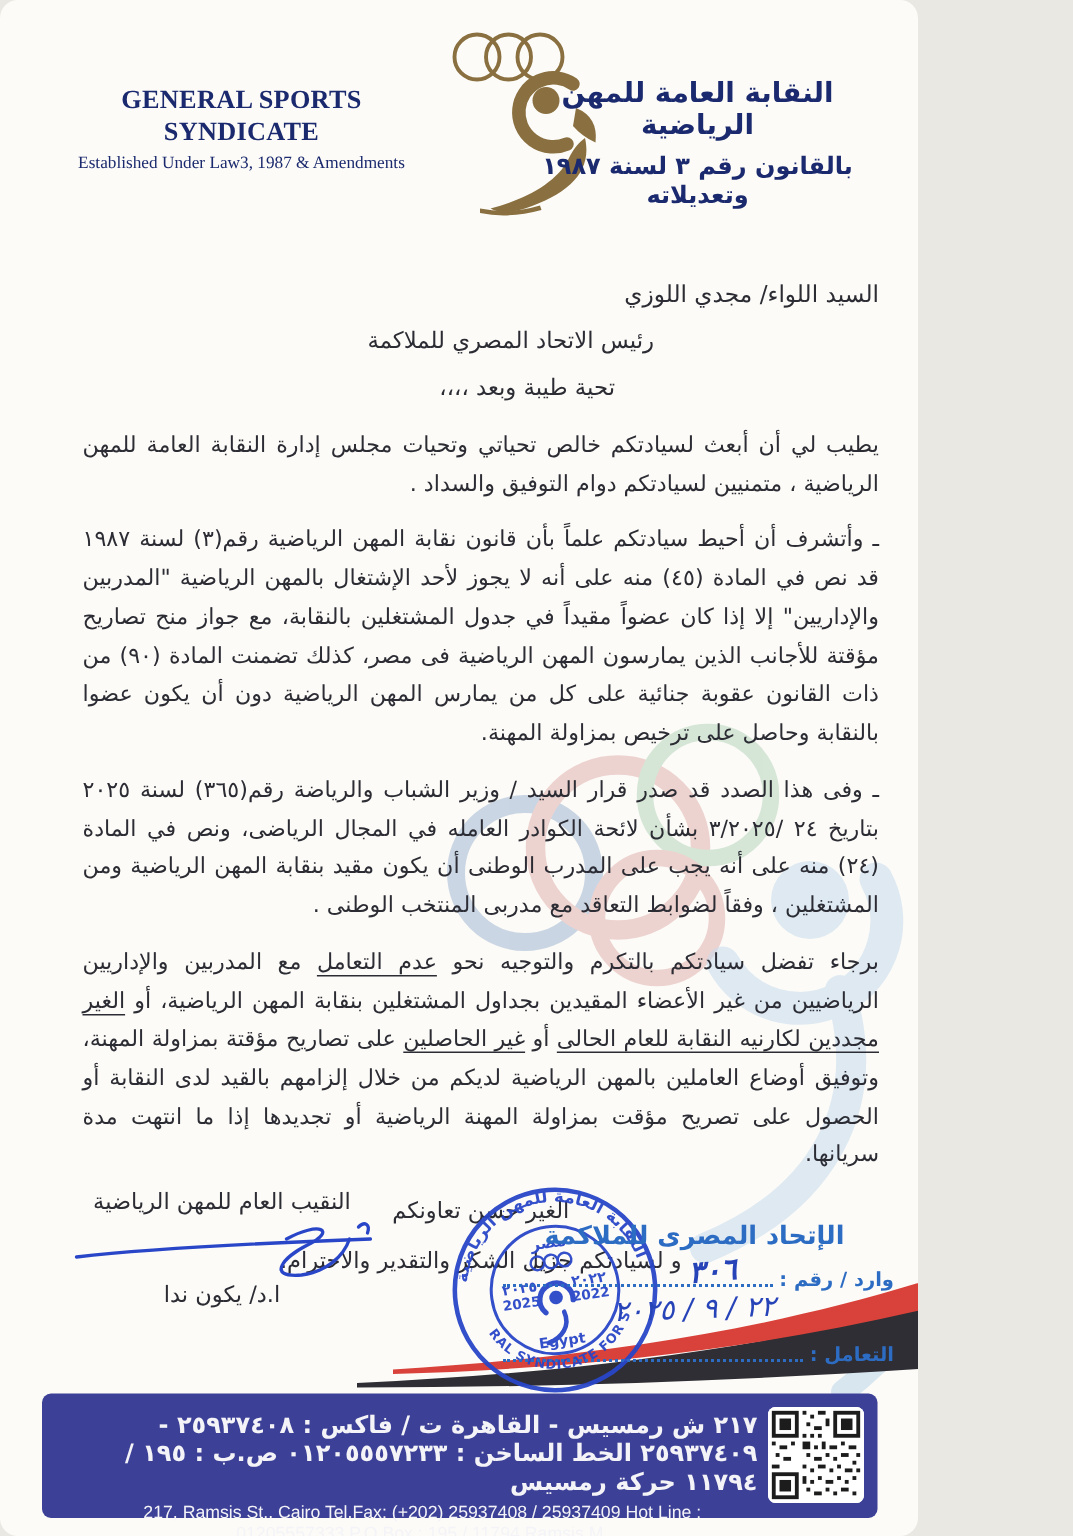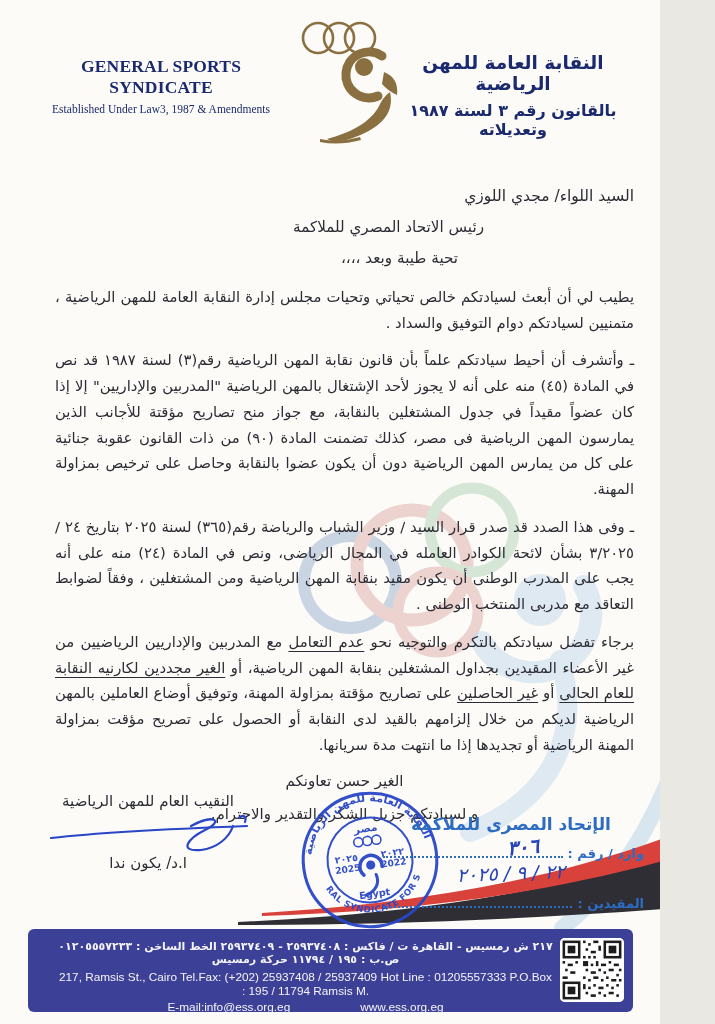--- a/index.html
+++ b/index.html
@@ -1,17 +1,17 @@
 <!DOCTYPE html>
 <html lang="ar"><head>
 <meta charset="utf-8">
 <style>
   html,body{margin:0;padding:0;background:#e9e8e3;}
-  .page{position:relative;width:660px;height:1024px;background:#fcfbf7;overflow:hidden;
-        font-family:"DejaVu Sans",sans-serif;color:#2c2c34;}
+  .page{position:relative;width:612px;height:1024px;background:#fcfbf7;overflow:hidden;
+        font-family:"DejaVu Sans",sans-serif;color:#2c2c34;border-radius:12px;}
   
   .bg-layer{position:absolute;inset:0;z-index:0;pointer-events:none;}
   
   .header{position:absolute;top:0;left:0;right:0;height:152px;z-index:1;}
   .en-block{position:absolute;left:30px;top:56px;width:262px;text-align:center;color:#1b2a6e;}
   .en-title{font-family:"Liberation Serif",serif;font-weight:700;font-size:17.5px;letter-spacing:.2px;}
   .en-sub{font-family:"Liberation Serif",serif;font-size:11.5px;margin-top:5px;}
   .logo{position:absolute;left:292px;top:10px;width:135px;height:135px;}
   .ar-block{position:absolute;right:26px;top:52px;width:242px;text-align:center;color:#1b2a6e;direction:rtl;}
   .ar-title{font-size:18.5px;font-weight:700;}
@@ -35,21 +35,21 @@
   .received{position:absolute;top:786px;right:16px;width:266px;direction:rtl;z-index:2;color:#2d6cc3;}
   .rcv-title{font-size:17px;font-weight:700;text-align:center;letter-spacing:.5px;margin-top:28px;}
   .rcv-row{display:flex;align-items:flex-end;font-size:13px;font-weight:700;margin-top:9px;position:relative;}
   .dots{flex:1;border-bottom:2px dotted #2d6cc3;margin:0 5px 3px 5px;height:1em;}
   .hand{font-style:italic;color:#2743b8;}
   .rcv-num{position:absolute;right:105px;top:-8px;font-size:20px;transform:rotate(-5deg);}
   .rcv-date{text-align:center;font-size:19px;letter-spacing:3px;margin-top:1px;transform:rotate(-2deg);}
   
   .footer-bar{position:absolute;left:28px;right:27px;top:929px;height:83px;background:#3c4096;
               border-radius:6px;z-index:3;color:#f4f4f8;}
-  .f-ar{direction:rtl;text-align:center;font-size:11px;font-weight:700;margin:11px 80px 0 30px;}
+  .f-ar{direction:rtl;text-align:right;font-size:16px;font-weight:700;margin:11px 80px 0 30px;}
   .f-en{font-family:"Liberation Sans",sans-serif;text-align:center;font-size:11.8px;margin:4px 80px 0 30px;}
   .f-row3{display:flex;justify-content:center;gap:70px;font-family:"Liberation Sans",sans-serif;
           font-size:11.8px;margin:2px 80px 0 30px;}
   .qr{position:absolute;right:9px;top:9px;width:64px;height:64px;background:#fff;border-radius:5px;}
 </style>
 </head>
 <body>
 
 <div class="page">
 
@@ -158,21 +158,21 @@
 
   <div class="received">
     <div class="rcv-title">الإتحاد المصرى للملاكمة</div>
     <div class="rcv-row">
       <span>وارد / رقم :</span>
       <span class="dots"></span>
       <span class="hand rcv-num">٣٠٦</span>
     </div>
     <div class="rcv-date hand">٢٢ / ٩ / ٢٠٢٥</div>
     <div class="rcv-row">
-      <span>المقيدين :</span>
+      <span>التعامل :</span>
       <span class="dots"></span>
     </div>
   </div>
 
   <div class="footer-bar">
     <div class="f-ar">٢١٧ ش رمسيس - القاهرة ت / فاكس : ٢٥٩٣٧٤٠٨ - ٢٥٩٣٧٤٠٩ الخط الساخن : ٠١٢٠٥٥٥٧٢٣٣ ص.ب : ١٩٥ / ١١٧٩٤ حركة رمسيس</div>
     <div class="f-en">217, Ramsis St., Cairo Tel.Fax: (+202) 25937408 / 25937409 Hot Line : 01205557333 P.O.Box : 195 / 11794 Ramsis M.</div>
     <div class="f-row3">
       <span>E-mail:info@ess.org.eg</span>
       <span>www.ess.org.eg</span>

